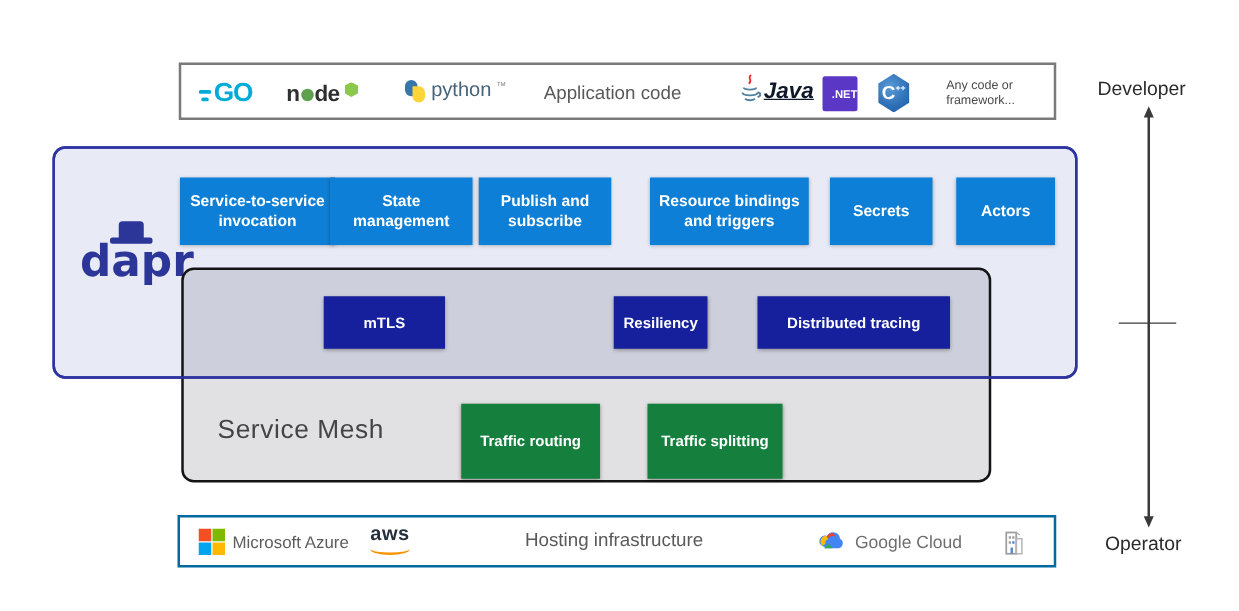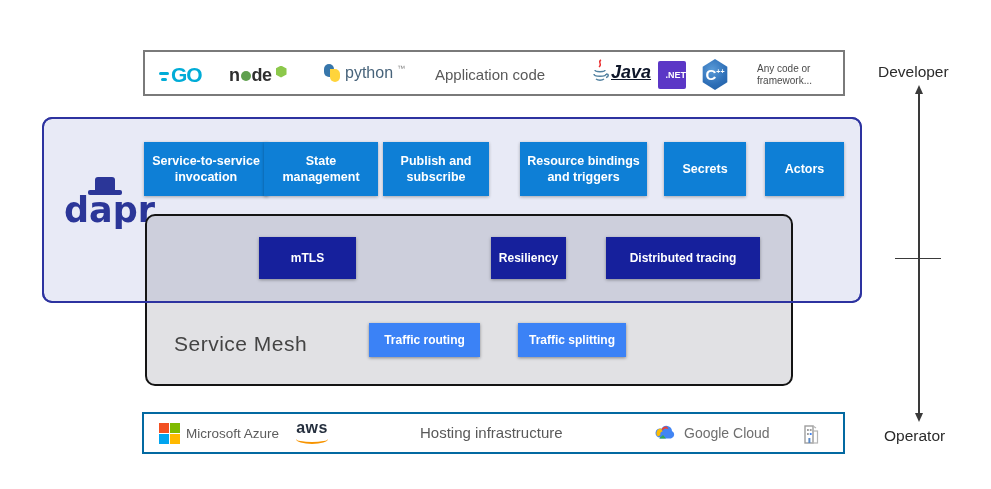--- a/index.html
+++ b/index.html
@@ -92,21 +92,21 @@
     box-shadow:0 1px 3px rgba(0,0,0,0.35);
   }
   .sc0 { left:112px; width:97px; }
   .sc1 { left:228px; width:75px; }
   .sc2 { left:344px; width:75px; }
   .sc3 { left:459px; width:154px; }
 
   .mesh-title { position:absolute; left:27px; top:116px; font-size:21px; color:#444; letter-spacing:0.5px; }
 
   .meshbtn {
-    position:absolute; top:107px; height:34px; background:#3b82f6; color:#fff;
+    position:absolute; top:107px; height:60px; background:#15803d; color:#fff;
     display:flex; align-items:center; justify-content:center; text-align:center;
     font-size:12px; font-weight:bold; padding:0 10px;
     box-shadow:0 1px 3px rgba(0,0,0,0.4);
   }
   .mb0 { left:222px; width:111px; }
   .mb1 { left:371px; width:108px; }
 
   
   .host-bar {
     position:absolute; left:142px; top:412px; width:703px; height:42px;

